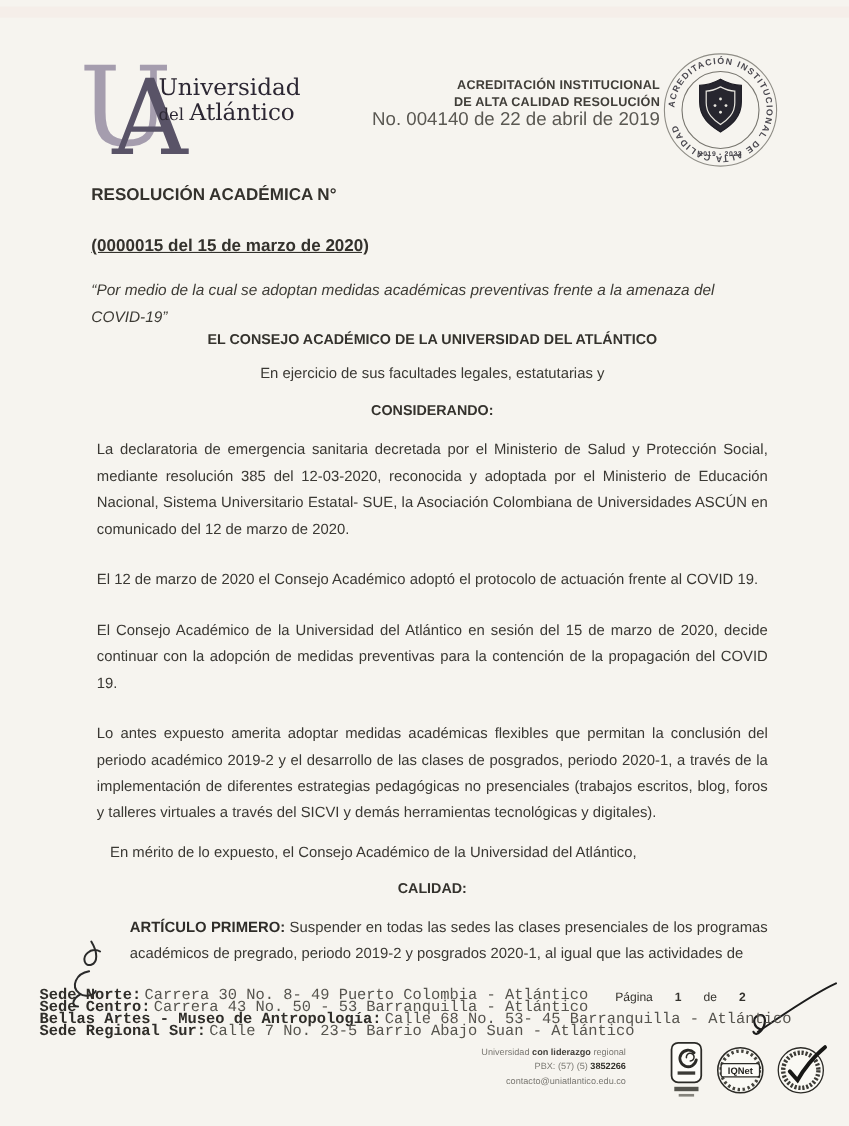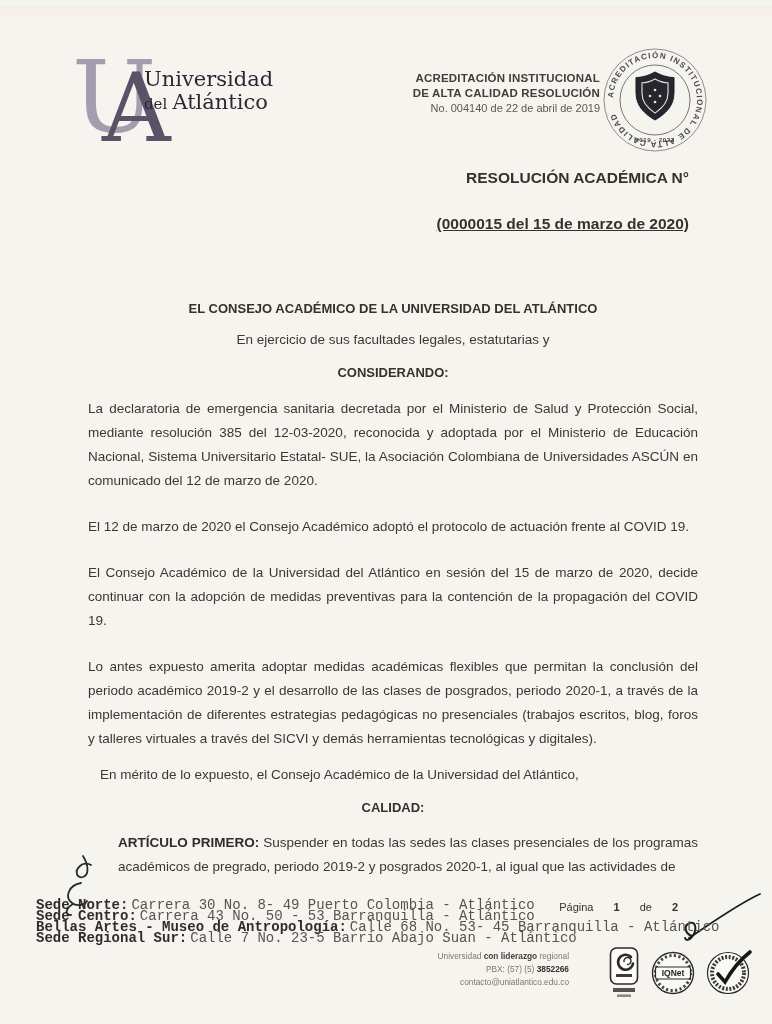--- a/index.html
+++ b/index.html
@@ -22,24 +22,24 @@
   
   .logo { position: absolute; left: 72px; top: 48px; width: 230px; height: 100px; }
   .mono { position: absolute; font-family: "DejaVu Serif", serif; line-height: 1; }
   .mono-u { left: 0;  top: 0;  font-size: 100px; color: #a59dae; }
   .mono-a { left: 30px; top: 13px; font-size: 95px; color: #595367; }
   .logo-text { position: absolute; left: 72px; top: 20px; font-family: "DejaVu Serif", serif; color: #2c2733; line-height: 23px; }
   .logo-text .big { font-size: 21px; }
   .logo-text .small { font-size: 15px; }
   .accred { position: absolute; right: 172px; top: 71px; text-align: right; line-height: 15px; }
   .accred .b { font-weight: bold; font-size: 11.5px; color: #403e39; letter-spacing: 0.2px; }
-  .accred .r { font-size: 11px; color: #5a5852; }
+  .accred .r { font-size: 17px; color: #5a5852; }
   .seal { position: absolute; left: 601px; top: 46px; }
   
-  .title-block { position: absolute; left: 83px; top: 167px; width: 606px; text-align: right; }
+  .title-block { position: absolute; left: 83px; top: 167px; width: 606px; text-align: left; }
   .title-line { font-weight: bold; font-size: 15.5px; color: #34322d; line-height: 22px; }
   .title-line2 { margin-top: 24px; text-decoration: underline; }
   .subtitle { margin-top: 16px; font-style: italic; font-size: 14px; color: #3d3b35; line-height: 25px; }
   
   .content { position: absolute; left: 88px; top: 297px; width: 610px; font-size: 13.5px; line-height: 24px; }
   .c-head { text-align: center; font-weight: bold; color: #34322d; font-size: 13px; }
   .c-sub  { text-align: center; margin-top: 7px; }
   .h-considerando { margin-top: 9px; }
   .para { text-align: justify; margin-top: 22px; }
   .para-first { margin-top: 12px; }
@@ -100,20 +100,21 @@
       <circle cx="49" cy="50" r="1.3" fill="#e9e7e0"></circle>
       <circle cx="59" cy="50" r="1.3" fill="#e9e7e0"></circle>
       <circle cx="54" cy="56" r="1.3" fill="#e9e7e0"></circle>
       <text x="54" y="96" text-anchor="middle" font-size="6.2" font-weight="bold" fill="#45434a" letter-spacing="0.6">2019 - 2023</text>
     </svg>
   </div>
 
   <div class="title-block">
     <div class="title-line">RESOLUCIÓN ACADÉMICA N°</div>
     <div class="title-line title-line2">(0000015 del 15 de marzo de 2020)</div>
+    <div class="subtitle">“Por medio de la cual se adoptan medidas académicas preventivas frente a la amenaza del COVID-19”</div>
   </div>
 
   <div class="content">
     <div class="c-head">EL CONSEJO ACADÉMICO DE LA UNIVERSIDAD DEL ATLÁNTICO</div>
     <div class="c-sub">En ejercicio de sus facultades legales, estatutarias y</div>
     <div class="c-head h-considerando">CONSIDERANDO:</div>
 
     <p class="para para-first">La declaratoria de emergencia sanitaria decretada por el Ministerio de Salud y Protección Social, mediante resolución 385 del 12-03-2020, reconocida y adoptada por el Ministerio de Educación Nacional, Sistema Universitario Estatal- SUE, la Asociación Colombiana de Universidades ASCÚN en comunicado del 12 de marzo de 2020.</p>
     <p class="para">El 12 de marzo de 2020 el Consejo Académico adoptó el protocolo de actuación frente al COVID 19.</p>
     <p class="para">El Consejo Académico de la Universidad del Atlántico en sesión del 15 de marzo de 2020, decide continuar con la adopción de medidas preventivas para la contención de la propagación del COVID 19.</p>

